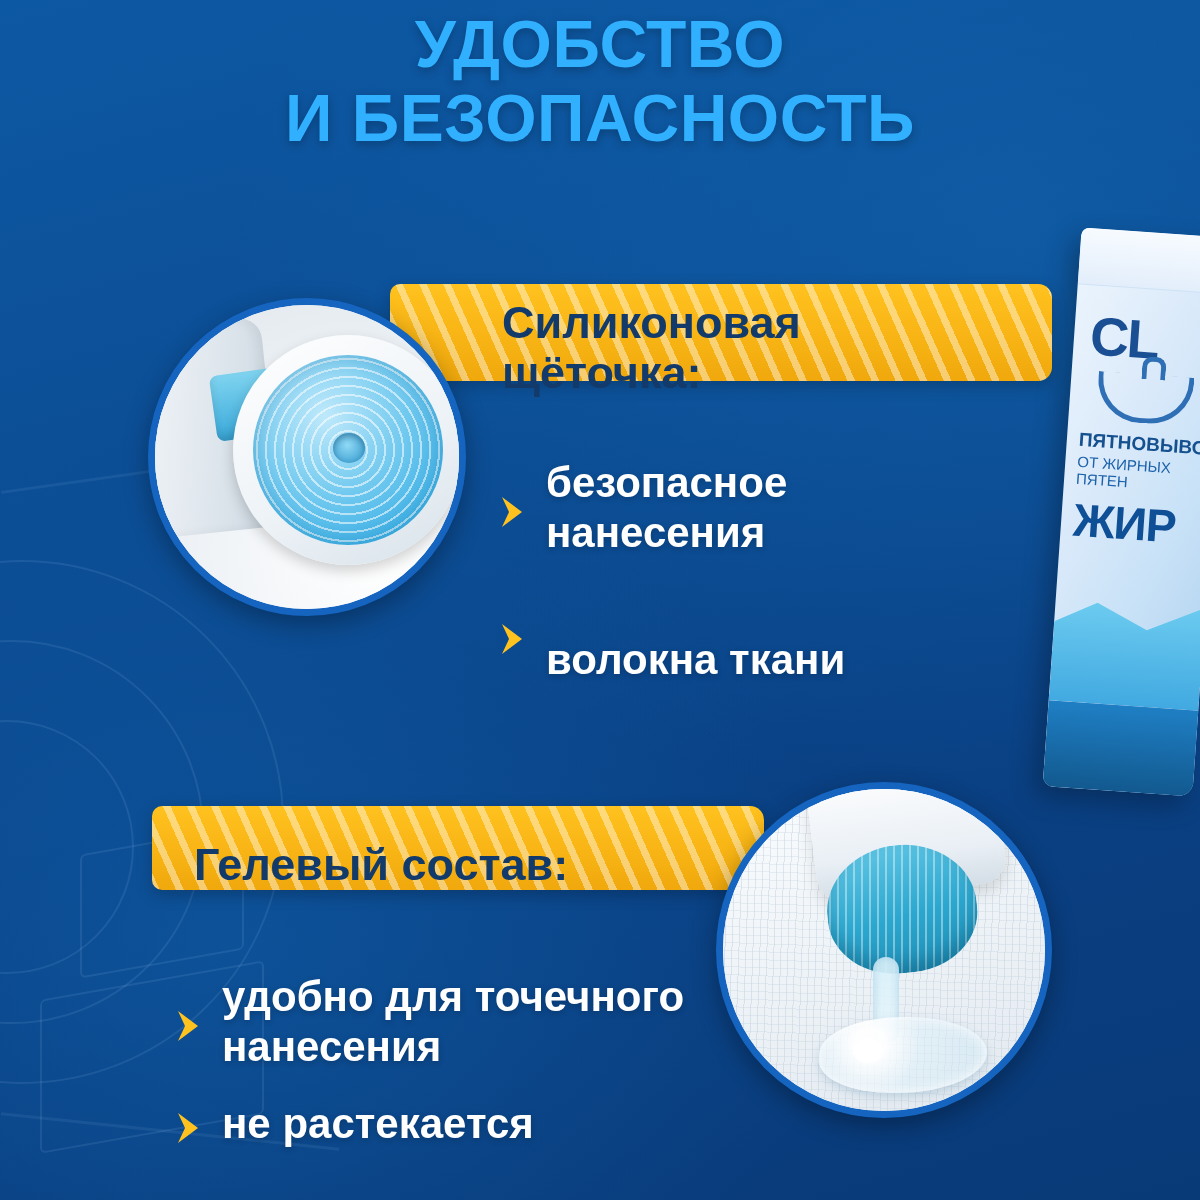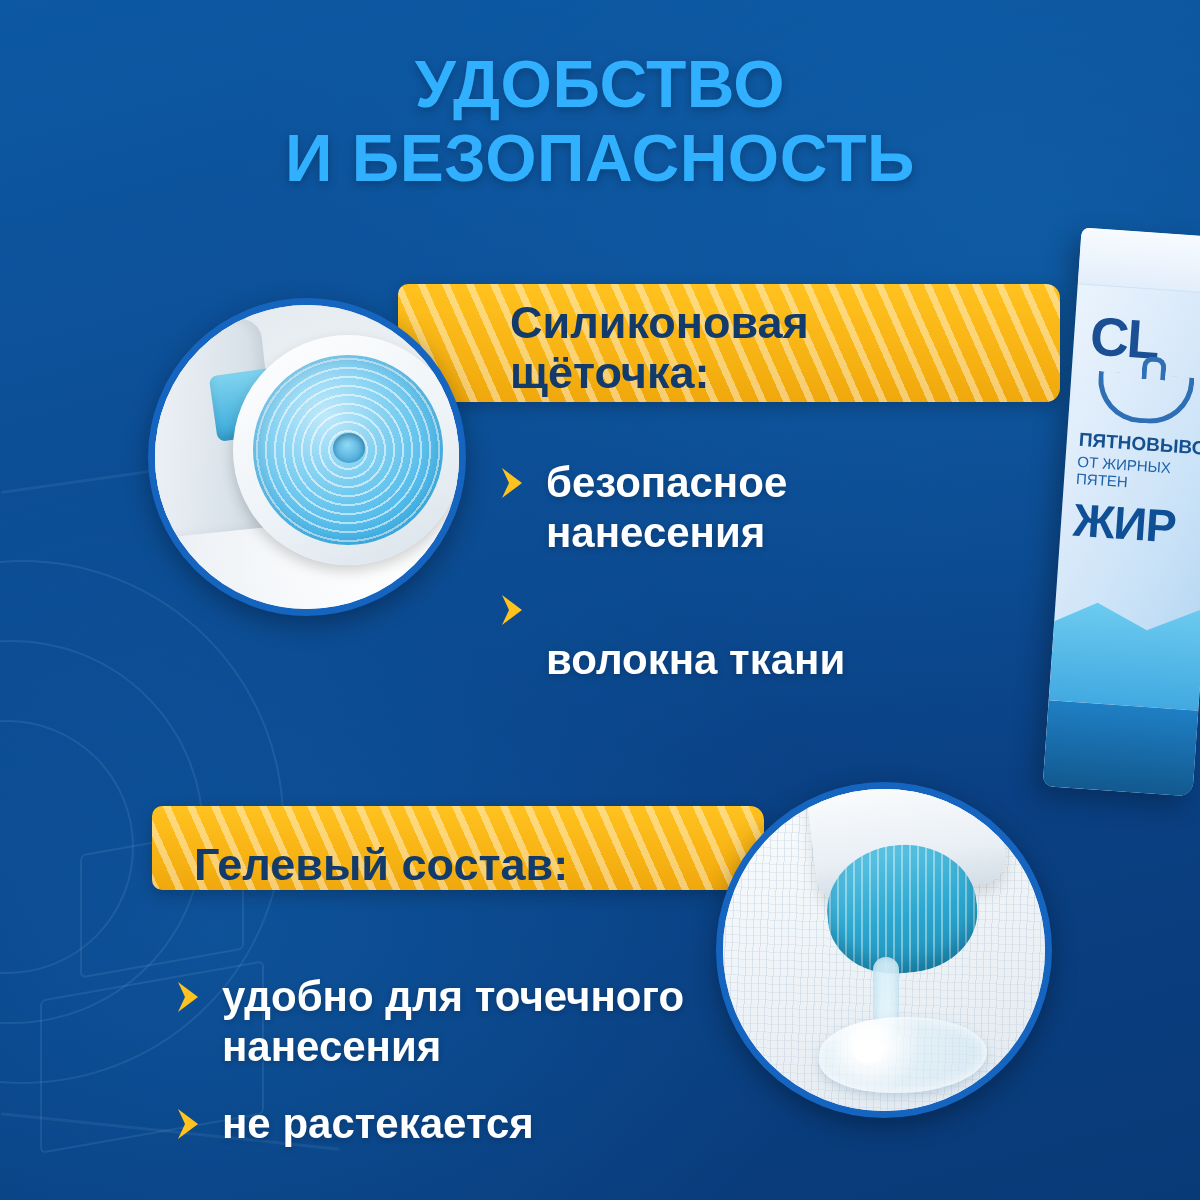--- a/index.html
+++ b/index.html
@@ -60,21 +60,20 @@
     top: 8px;
     left: 0;
     width: 1200px;
     text-align: center;
     color: #31b0ff;
     font-weight: bold;
     font-size: 66px;
     line-height: 1.12;
     letter-spacing: 0.5px;
     text-shadow: 0 3px 10px rgba(0,0,0,0.25);
-    margin-top: 40px;
   }
   .headline .l2 { display: block; }
 
   
   .pack {
     position: absolute;
     right: -12px;
     top: 232px;
     width: 150px;
     height: 560px;
@@ -161,24 +160,24 @@
   }
   .label-bar .label-text {
     position: absolute;
     color: #123a6b;
     font-weight: bold;
     font-size: 45px;
     line-height: 1.12;
   }
 
   #bar-brush {
-    left: 398px;
+    left: 390px;
     top: 284px;
     width: 662px;
-    height: 118px;
+    height: 97px;
     border-radius: 10px 14px 14px 10px;
   }
   #bar-brush .label-text { left: 112px; top: 14px; }
 
   #bar-gel {
     left: 152px;
     top: 806px;
     width: 612px;
     height: 84px;
     border-radius: 10px 14px 14px 10px;
@@ -318,21 +317,21 @@
 
   
   .bullets {
     position: absolute;
   }
   #bullets-brush { left: 500px; top: 458px; width: 560px; }
   #bullets-gel   { left: 176px; top: 972px; width: 640px; }
 
   .bullet {
     display: flex;
-    align-items: flex-start;
+    align-items: center;
     margin-bottom: 26px;
   }
   .bullet .chev {
     flex: 0 0 auto;
     width: 26px;
     margin-right: 20px;
     margin-top: 8px;
   }
   .bullet .chev svg { display: block; }
   .bullet .btext {

